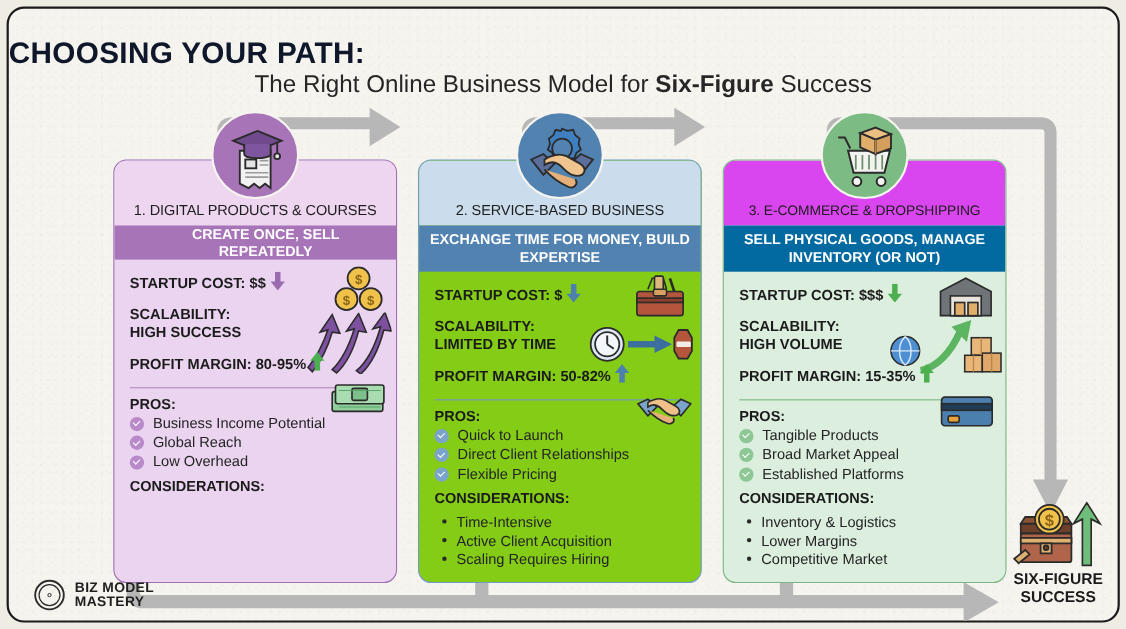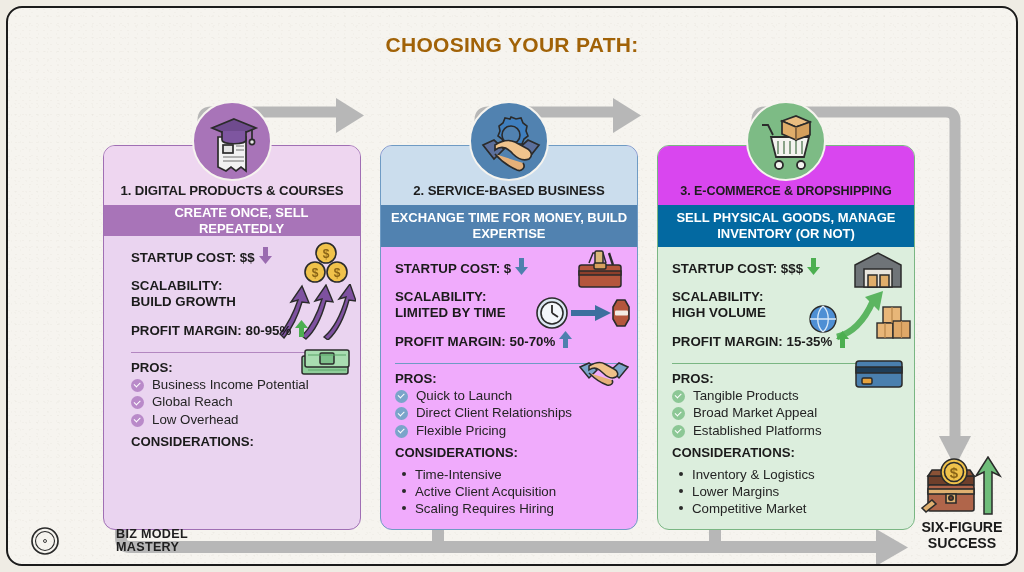--- a/index.html
+++ b/index.html
@@ -21,64 +21,64 @@
     background-image:
       radial-gradient(circle at 12% 22%, rgba(160,150,130,.10) 0 1px, transparent 1px),
       radial-gradient(circle at 67% 71%, rgba(160,150,130,.09) 0 1px, transparent 1px),
       radial-gradient(circle at 38% 88%, rgba(160,150,130,.08) 0 1px, transparent 1px),
       radial-gradient(circle at 85% 35%, rgba(160,150,130,.08) 0 1px, transparent 1px);
     background-size:7px 7px, 11px 11px, 9px 9px, 13px 13px;
   }
 
   
   .title-main {
-    position:absolute; left:0; right:0; top:25px; text-align:center;
-    font-size:21px; font-weight:bold; color:#a16207; letter-spacing:.3px;
+    position:absolute; left:0; right:0; top:25px; text-align:left;
+    font-size:27px; font-weight:bold; color:#0f172a; letter-spacing:.3px;
   }
   .title-sub {
     position:absolute; left:0; right:0; top:56px; text-align:center;
     font-size:22px; color:#262626; font-weight:400;
   }
   .title-sub b { font-weight:bold; }
   .arrowsvg { position:absolute; left:0; top:0; }
 
   
   .card {
     position:absolute; top:137px; width:258px; height:385px;
     border-radius:12px; border-width:1.6px; border-style:solid;
     overflow:hidden;
   }
   .card.c1 { left:95px;  background:#ead4f0; border-color:#a06fb4; }
-  .card.c2 { left:372px; background:#f0abfc; border-color:#6f9bc4; }
+  .card.c2 { left:372px; background:#84cc16; border-color:#6f9bc4; }
   .card.c3 { left:649px; background:#dceedd; border-color:#7ab683; }
 
   .card-head {
     position:absolute; left:0; right:0; top:0; height:59px;
   }
   .c1 .card-head { background:#eed6f0; }
   .c2 .card-head { background:#cbdded; }
   .c3 .card-head { background:#d946ef; }
   .card-title {
     position:absolute; left:0; right:0; bottom:7px; text-align:center;
-    font-size:13.2px; font-weight:bold; color:#1d1d1d; letter-spacing:-.1px;
+    font-size:13.2px; font-weight:normal; color:#1d1d1d; letter-spacing:-.1px;
   }
   .c3 .card-title { font-size:12.6px; }
 
   .band {
     position:absolute; left:0; right:0; top:59px;
     display:flex; align-items:center; justify-content:center; text-align:center;
     color:#fff; font-weight:bold; font-size:13px; line-height:1.22;
     padding:0 8px;
   }
   .c1 .band { background:#a874b8; height:31px;padding-left:27px; }
   .c2 .band { background:#5182b0; height:42px; }
   .c3 .band { background:#0369a1; height:42px; }
 
   .body { position:absolute; left:0; right:0; bottom:0; }
-  .c1 .body { top:90px;padding-left:13px; }
+  .c1 .body { top:90px; }
   .c2 .body, .c3 .body { top:101px; }
 
   .metrics { position:relative; padding:11px 0 0 0; }
   .metric {
     position:relative; padding:0 14px; margin-bottom:11px;
     font-size:13.3px; font-weight:bold; color:#1b1b1b; line-height:1.16;
     z-index:2;
   }
   .metric .lbl { display:inline; }
   .metric .trend { display:inline-block; vertical-align:-2px; margin-left:3px; }
@@ -134,29 +134,32 @@
   
   .goal { position:absolute; left:900px; top:448px; width:108px; text-align:center; }
   .goal-art { position:relative; height:62px; }
   .goal-art svg { position:absolute; left:50%; top:0; transform:translateX(-50%); }
   .goal-text {
     font-size:14.2px; font-weight:bold; color:#1b1b1b; line-height:1.12; margin-top:2px;
   }
 
   
   .logo { position:absolute; left:22px; top:518px; display:flex; align-items:center; gap:8px; }
-  .logo-text { font-size:12.6px; font-weight:bold; color:#1f1f1f; line-height:1.06; letter-spacing:.3px;margin-left:48px; }
+  .logo-text { font-size:12.6px; font-weight:bold; color:#1f1f1f; line-height:1.06; letter-spacing:.3px; }
 </style>
 </head>
 <body>
 
 <div class="frame">
   <div class="grain"></div>
 
   <div class="title-main">CHOOSING YOUR PATH:</div>
+  <div class="title-sub">
+    <span>The Right Online Business Model for </span><b>Six-Figure</b><span> Success</span>
+  </div>
 
   <svg class="arrowsvg" width="1012" height="560">
 
     <g>
       <path d="M 195 150 L 195 112 Q 195 104 203 104 L 330 104" fill="none" stroke="#b7b7b7" stroke-width="11" stroke-linecap="butt"></path>
       <polygon points="328,90 356,107.5 328,125" fill="#b7b7b7"></polygon>
     </g>
 
     <g>
       <path d="M 472 150 L 472 112 Q 472 104 480 104 L 607 104" fill="none" stroke="#b7b7b7" stroke-width="11" stroke-linecap="butt"></path>
@@ -201,21 +204,21 @@
             <g fill="#8a6416" font-family="Liberation Sans, sans-serif" font-size="12" font-weight="bold" text-anchor="middle">
               <text x="26" y="16">$</text>
                 <text x="15" y="35">$</text>
                 <text x="37" y="35">$</text>
             </g>
           </svg>
         </div>
 
         <div class="metric">
           <span>SCALABILITY:</span><br>
-          <span>BUILD GROWTH</span>
+          <span>HIGH SUCCESS</span>
         </div>
         <div class="metric-art" style="right:4px; top:48px;">
           <svg width="78" height="56" viewBox="0 0 78 56">
             <g fill="#7e51a0" stroke="#2b2b2b" stroke-width="1.4">
               <path d="M2 50 C 10 40 16 28 20 16 l-7 2 l11 -16 l7 17 l-7 -1 C 20 32 14 44 6 54 z"></path>
               <path d="M24 52 C 34 42 40 28 44 15 l-7 2 l11 -16 l7 17 l-7 -1 C 44 32 38 46 28 55 z"></path>
               <path d="M46 53 C 58 43 64 27 68 13 l-7 2 l11 -15 l6 17 l-7 -1 C 67 31 60 47 50 56 z"></path>
             </g>
           </svg>
         </div>
@@ -294,21 +297,21 @@
             <path d="M36 20 h26" stroke="#3d6f9e" stroke-width="6"></path>
             <polygon points="60,12 76,20 60,28" fill="#3d6f9e"></polygon>
             <g stroke="#2b2b2b" stroke-width="1.6">
               <polygon points="84,7 92,7 96,14 96,26 92,33 84,33 80,26 80,14" fill="#b4563c" transform="translate(-2,0)"></polygon>
             </g>
             <rect x="80" y="17.5" width="13" height="5" rx="1" fill="#f3ece4"></rect>
           </svg>
         </div>
 
         <div class="metric">
-          <span class="lbl">PROFIT MARGIN: 50-70%</span><span class="trend">
+          <span class="lbl">PROFIT MARGIN: 50-82%</span><span class="trend">
             <svg width="15" height="17" viewBox="0 0 15 17">
                 <path d="M7.5 0 L14 8 h-4 v9 H5 V8 H1 z" fill="#4e80ae"></path>
               </svg>
           </span>
         </div>
         <div class="metric-art" style="right:8px; top:110px;">
           <svg width="50" height="32" viewBox="0 0 50 32">
             <g stroke="#2b2b2b" stroke-width="1.5">
               <path d="M1 10 l9 -4 l8 7 l-8 8 z" fill="#7ba4ca"></path>
               <path d="M49 10 l-9 -4 l-8 7 l8 8 z" fill="#7ba4ca"></path>

